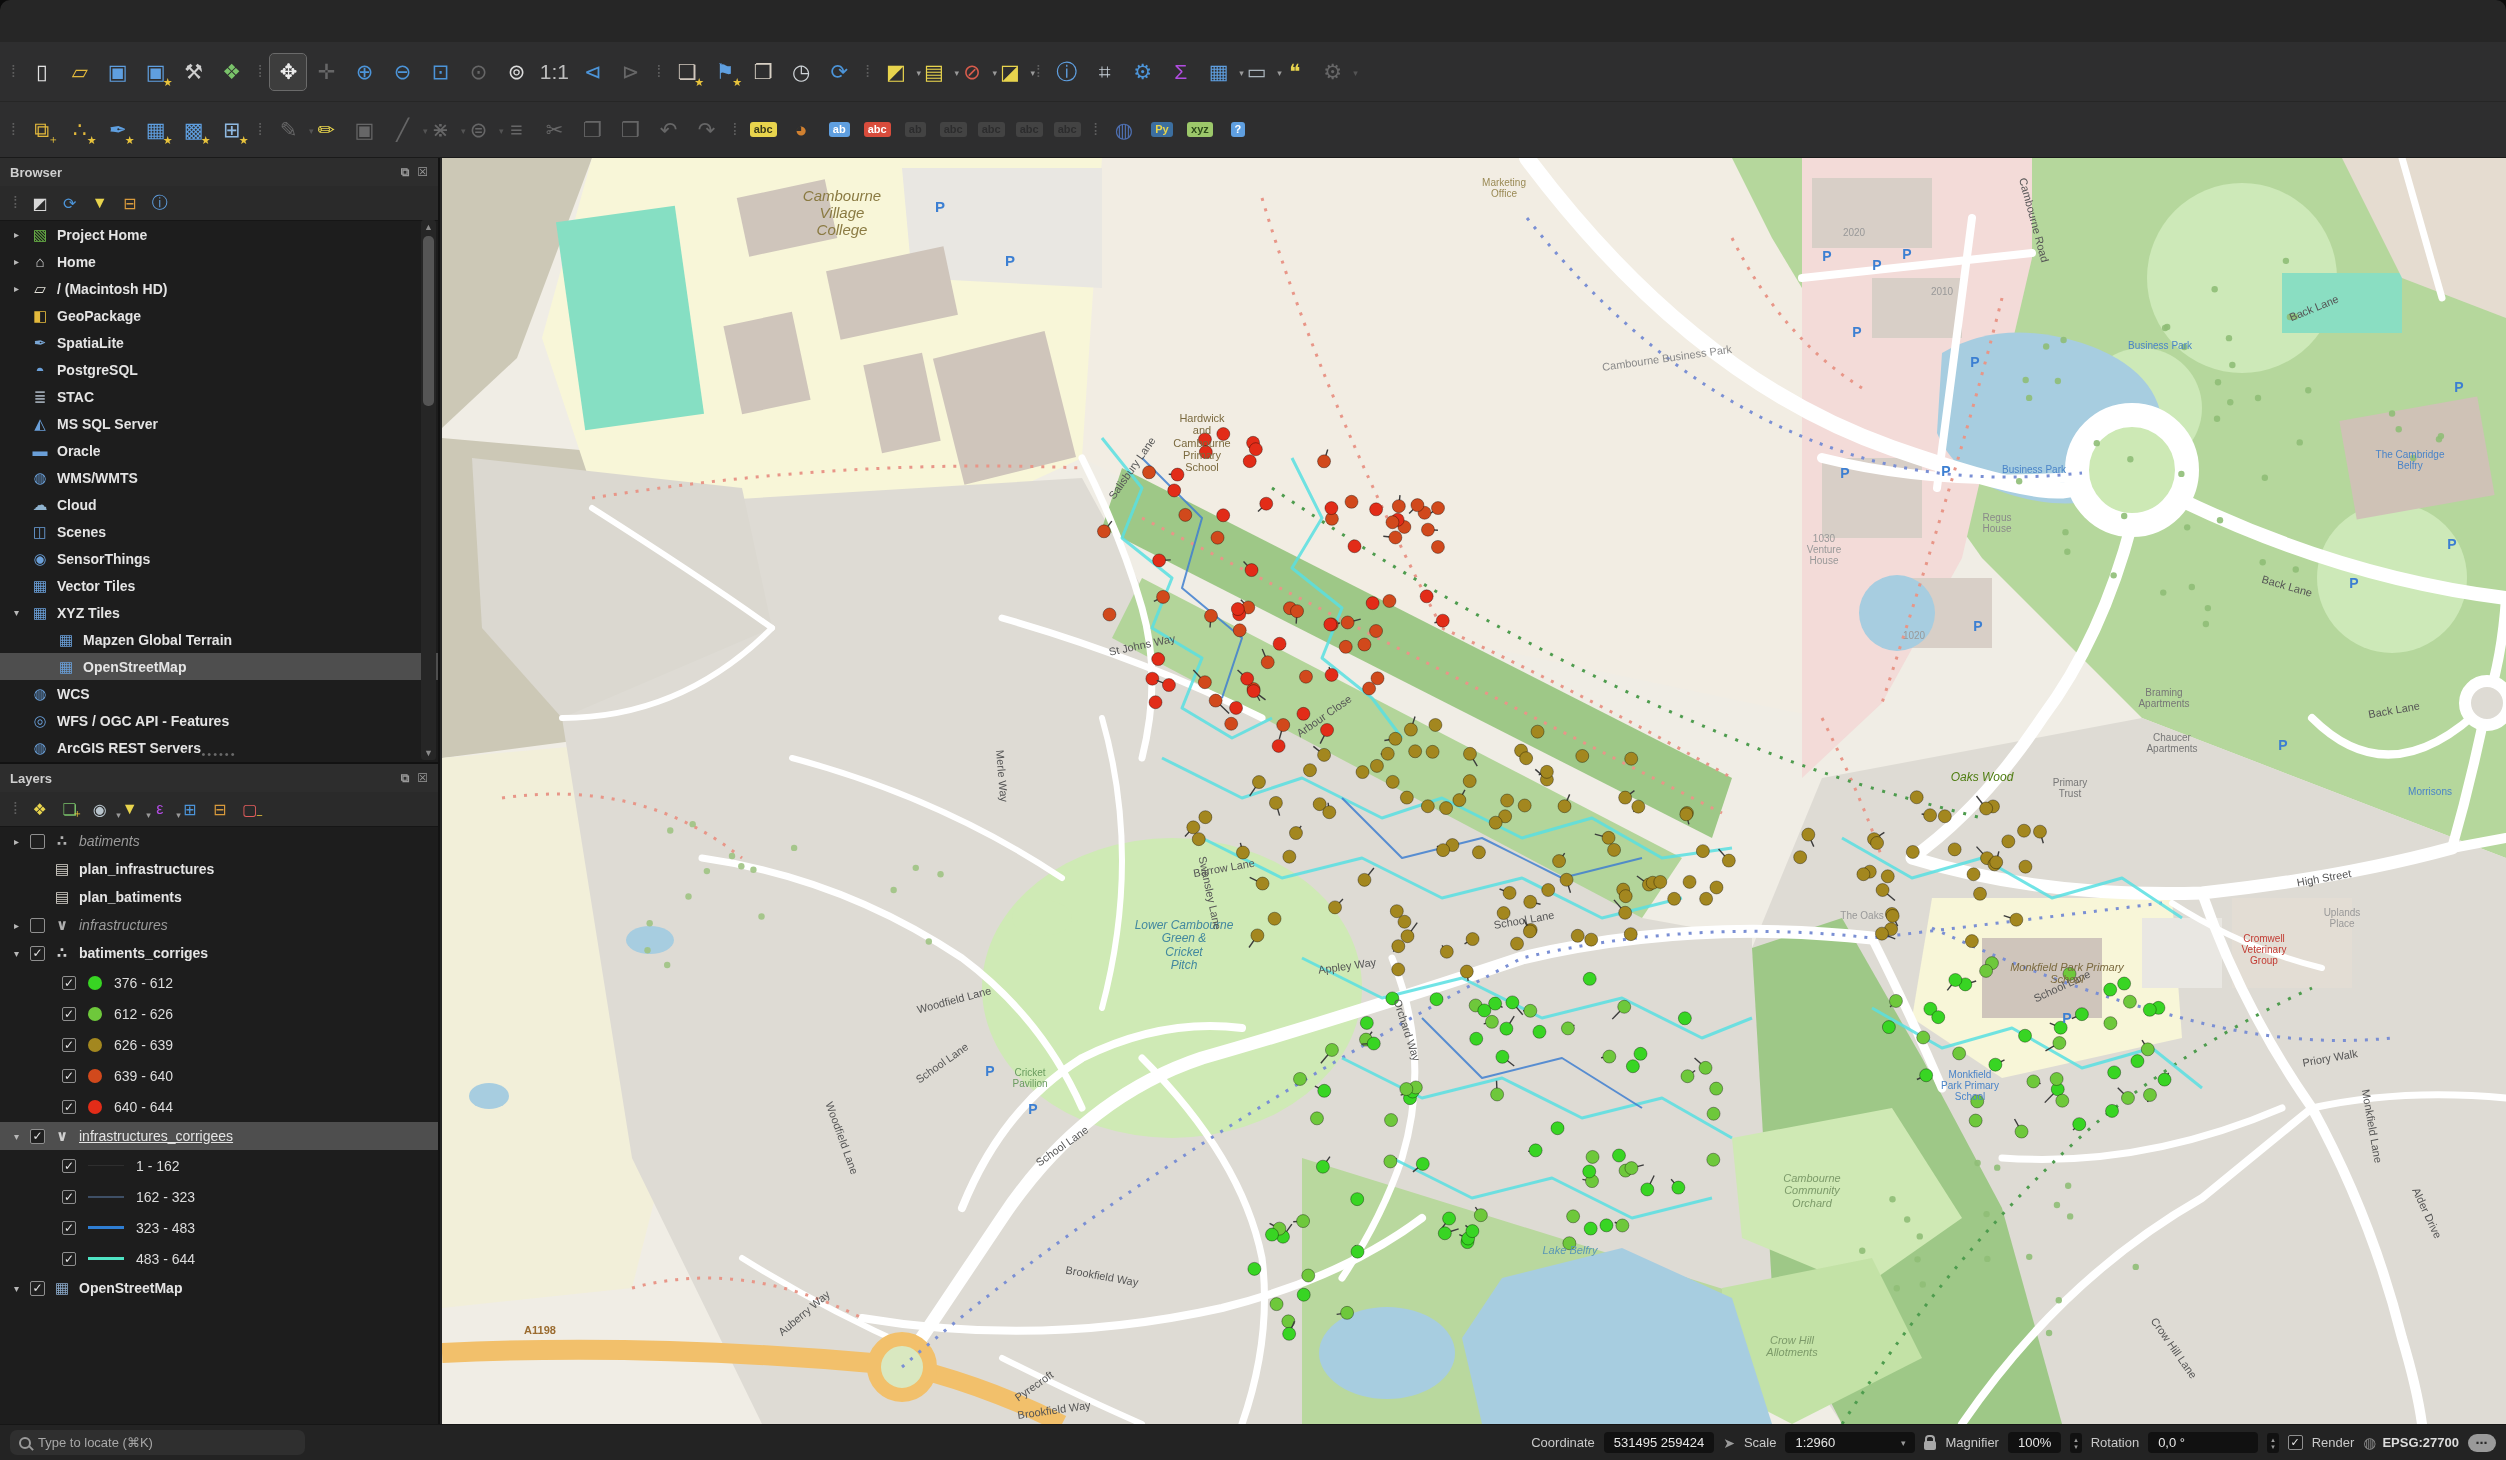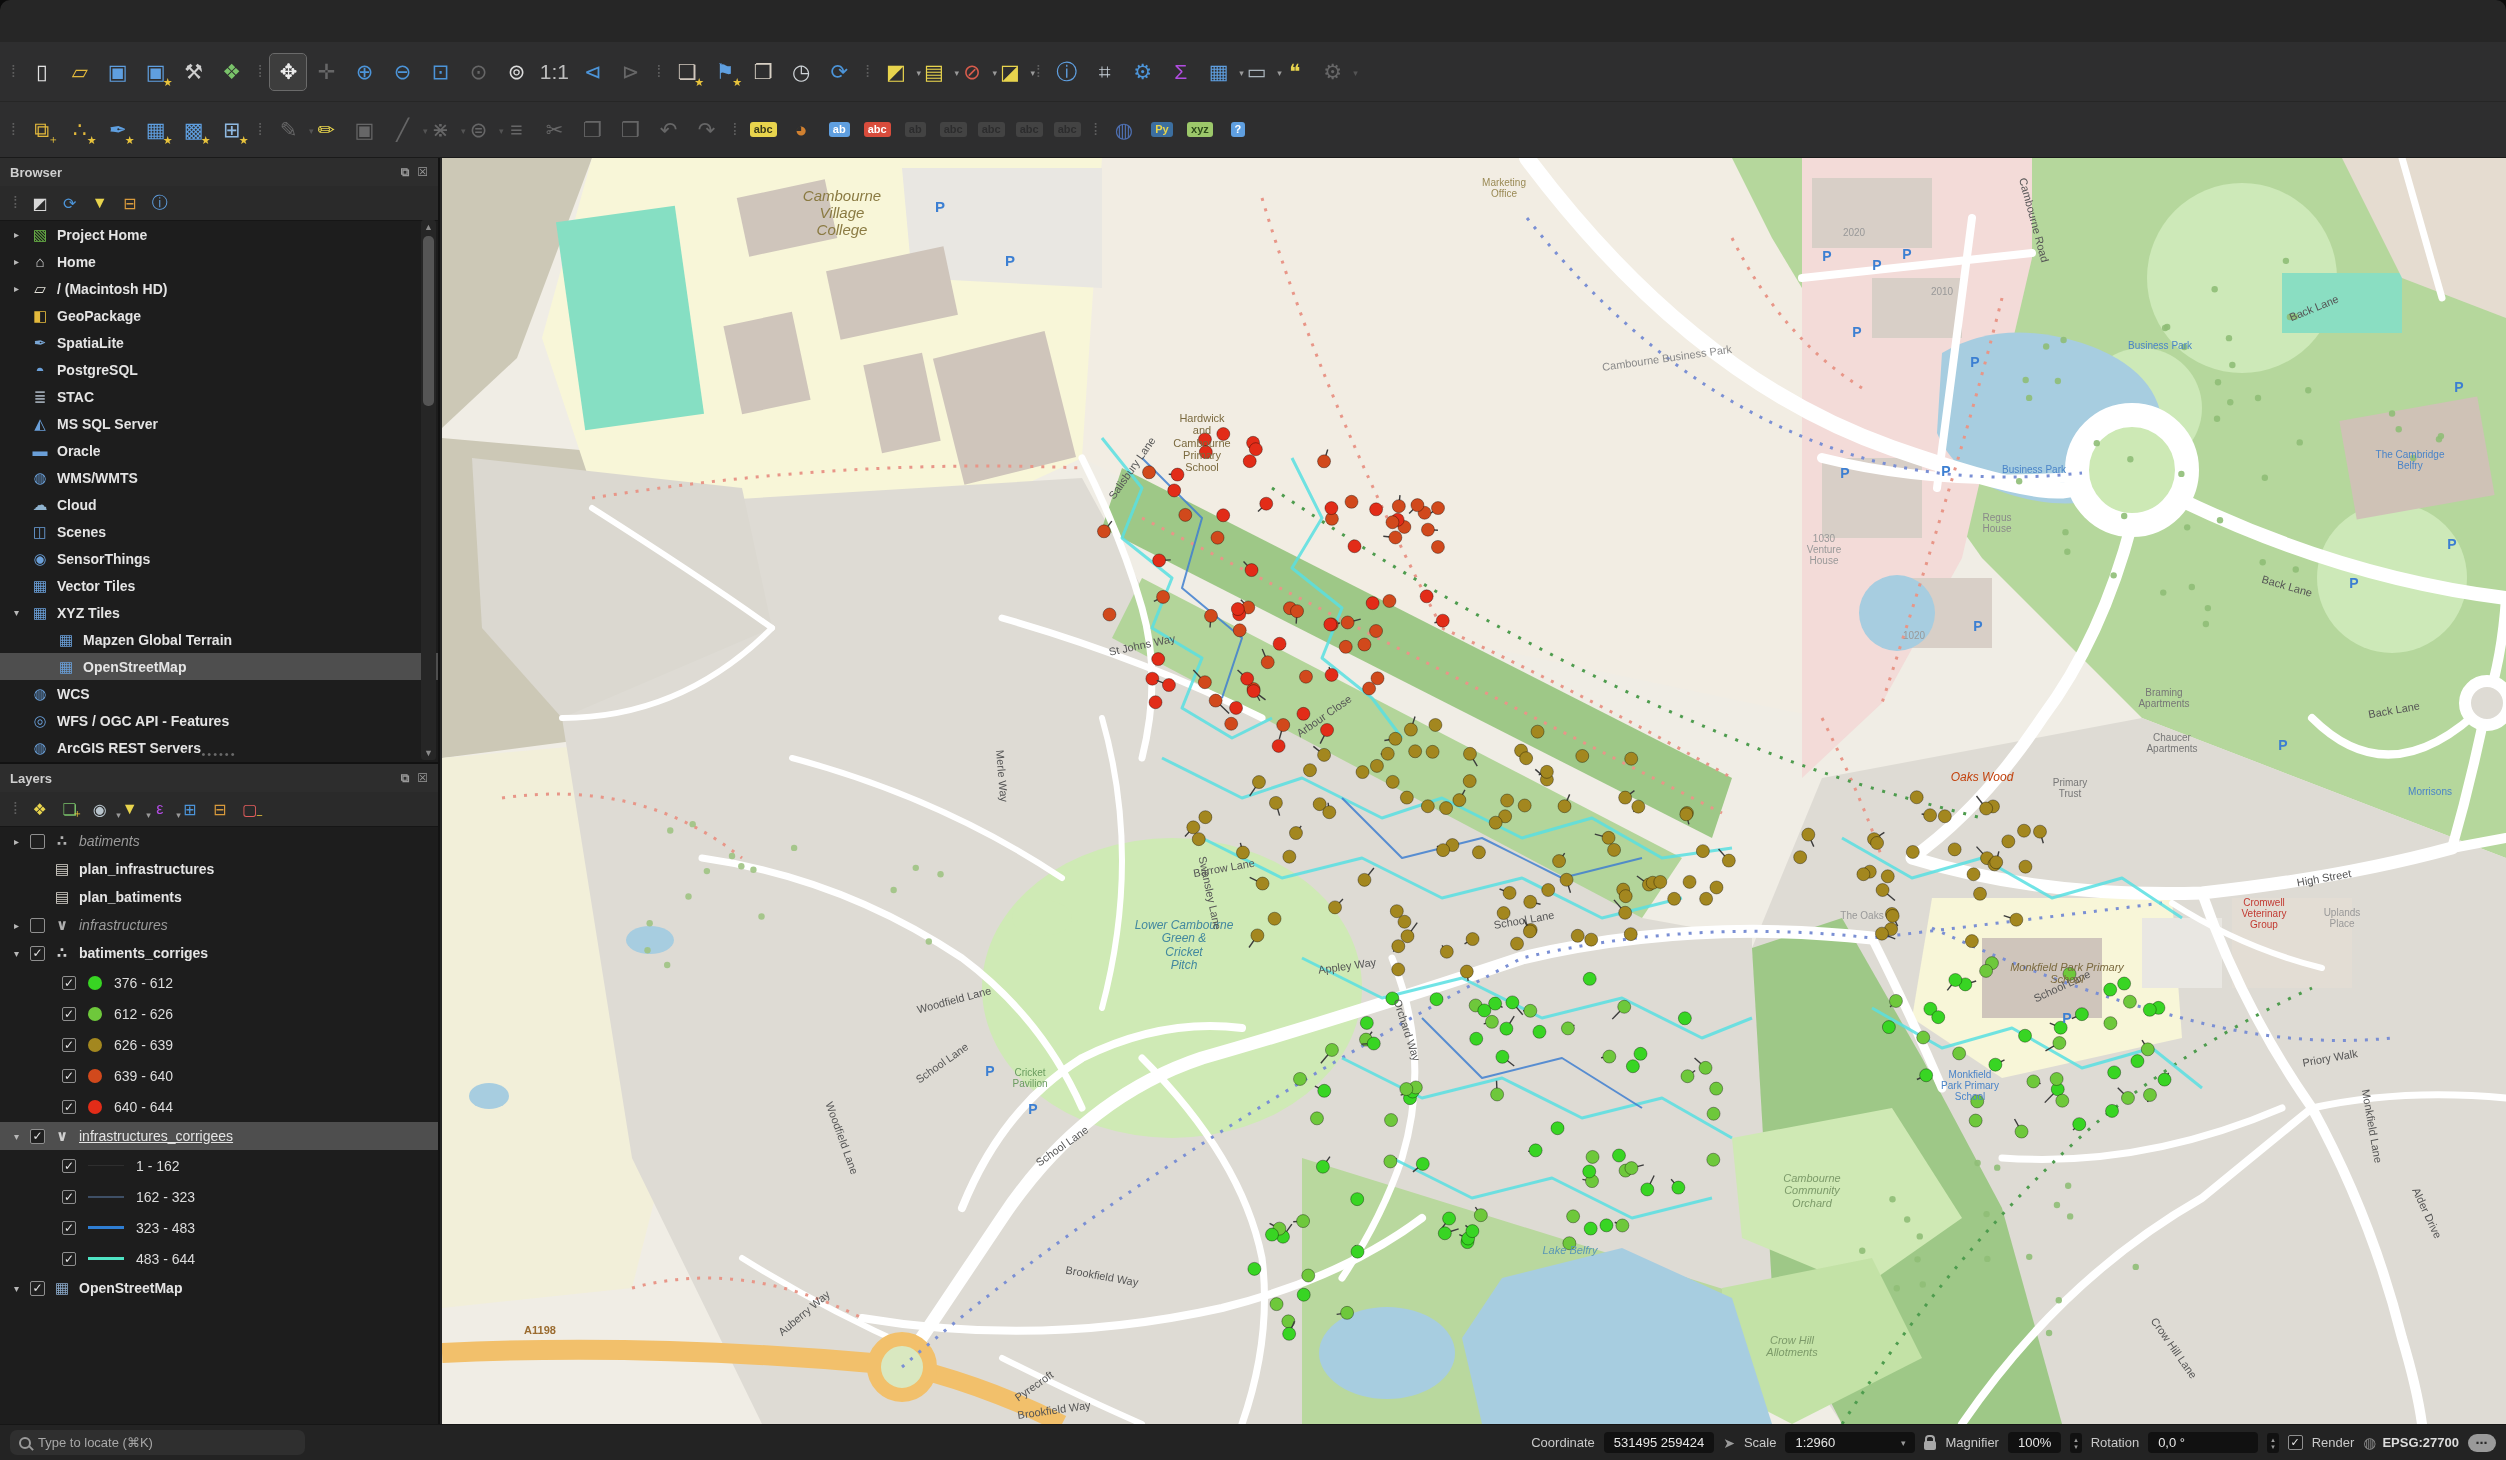--- a/index.html
+++ b/index.html
@@ -1261,21 +1261,21 @@
 and
 Cambourne
 Primary
 School</div>
         <div class="maplabel" style="left: 1062px; top: 30px; color: rgb(154, 138, 85); font-size: 10px;">Marketing
 Office</div>
         <div class="maplabel" style="left: 1225px; top: 200px; color: rgb(138, 138, 138); font-size: 11px; --r: -8deg;">Cambourne Business Park</div>
         <div class="maplabel" style="left: 1872px; top: 150px; color: rgb(85, 85, 85); font-size: 11px; --r: -22deg;">Back Lane</div>
         <div class="maplabel" style="left: 1845px; top: 428px; color: rgb(85, 85, 85); font-size: 11px; --r: 16deg;">Back Lane</div>
         <div class="maplabel" style="left: 1952px; top: 552px; color: rgb(85, 85, 85); font-size: 11px; --r: -10deg;">Back Lane</div>
-        <div class="maplabel" style="left: 1540px; top: 620px; color: #c2410c; font-size: 12px; font-style: italic;">Oaks Wood</div>
+        <div class="maplabel" style="left: 1540px; top: 620px; color: #4d7c0f; font-size: 12px; font-style: italic;">Oaks Wood</div>
         <div class="maplabel" style="left: 1882px; top: 720px; color: rgb(85, 85, 85); font-size: 11px; --r: -10deg;">High Street</div>
         <div class="maplabel" style="left: 742px; top: 788px; color: rgb(66, 136, 159); font-size: 12px; font-style: italic;">Lower Cambourne
 Green &amp;
 Cricket
 Pitch</div>
         <div class="maplabel" style="left: 500px; top: 905px; color: rgb(85, 85, 85); font-size: 11px; --r: -35deg;">School Lane</div>
         <div class="maplabel" style="left: 620px; top: 988px; color: rgb(85, 85, 85); font-size: 11px; --r: -35deg;">School Lane</div>
         <div class="maplabel" style="left: 1082px; top: 762px; color: rgb(85, 85, 85); font-size: 11px; --r: -10deg;">School Lane</div>
         <div class="maplabel" style="left: 1620px; top: 828px; color: rgb(85, 85, 85); font-size: 11px; --r: -25deg;">School Lane</div>
         <div class="maplabel" style="left: 512px; top: 842px; color: rgb(85, 85, 85); font-size: 11px; --r: -15deg;">Woodfield Lane</div>
@@ -1315,21 +1315,21 @@
         <div class="maplabel" style="left: 1722px; top: 540px; color: rgb(119, 119, 119); font-size: 10px;">Braming
 Apartments</div>
         <div class="maplabel" style="left: 1730px; top: 585px; color: rgb(119, 119, 119); font-size: 10px;">Chaucer
 Apartments</div>
         <div class="maplabel" style="left: 1988px; top: 634px; color: rgb(74, 132, 200); font-size: 10px;">Morrisons</div>
         <div class="maplabel" style="left: 1528px; top: 928px; color: rgb(74, 132, 200); font-size: 10px;">Monkfield
 Park Primary
 School</div>
         <div class="maplabel" style="left: 1625px; top: 815px; color: rgb(123, 106, 63); font-size: 11px; font-style: italic;">Monkfield Park Primary
 School</div>
-        <div class="maplabel" style="left: 1822px; top: 756px; color: rgb(194, 59, 51); font-size: 10px;">Cromwell
+        <div class="maplabel" style="left: 1822px; top: 792px; color: rgb(194, 59, 51); font-size: 10px;">Cromwell
 Veterinary
 Group</div>
         <div class="maplabel" style="left: 1900px; top: 760px; color: rgb(153, 153, 153); font-size: 10px;">Uplands
 Place</div>
         <div class="maplabel" style="left: 1420px; top: 758px; color: rgb(153, 153, 153); font-size: 10px;">The Oaks</div>
         <div class="maplabel" style="left: 588px; top: 920px; color: rgb(106, 156, 95); font-size: 10px;">Cricket
 Pavilion</div>
         <div class="maplabel" style="left: 1370px; top: 1032px; color: rgb(125, 155, 106); font-size: 11px; font-style: italic;">Cambourne
 Community
 Orchard</div>

